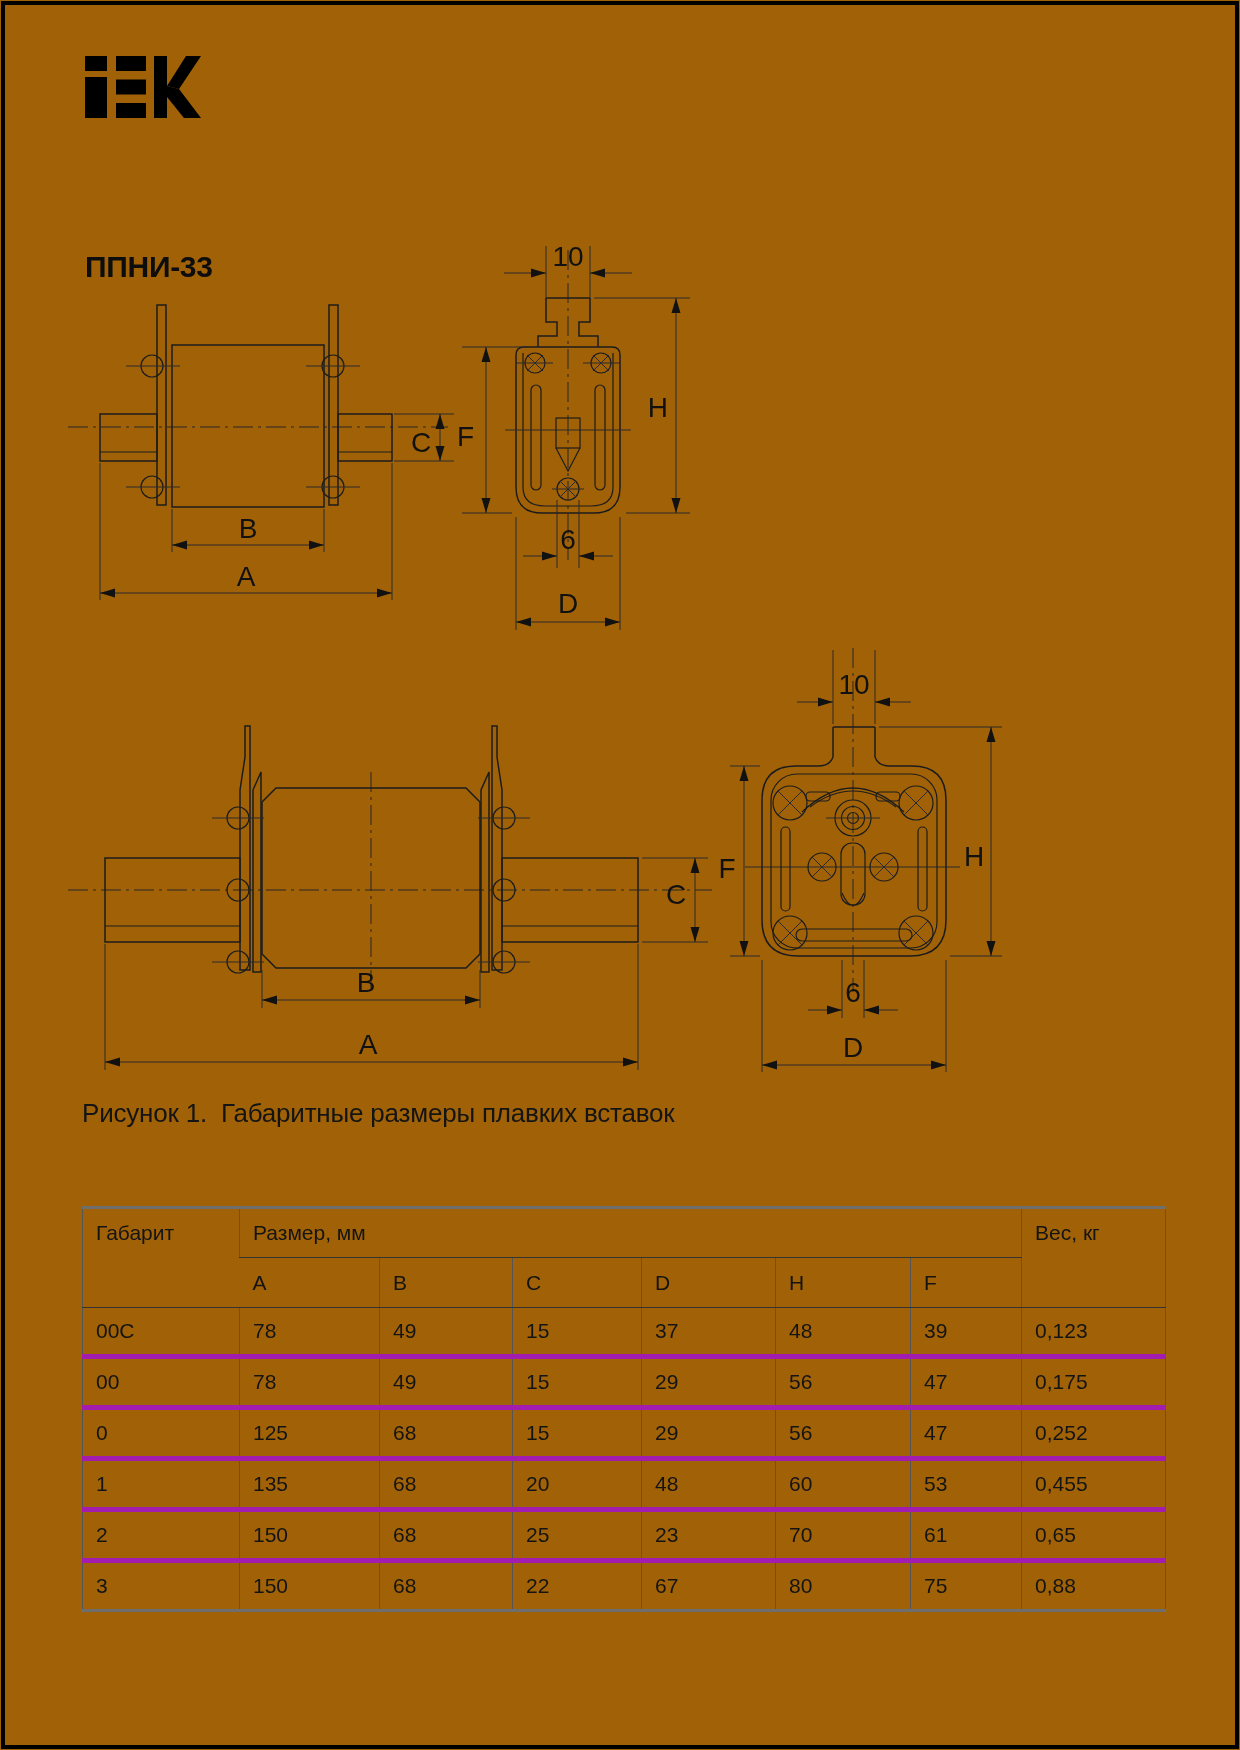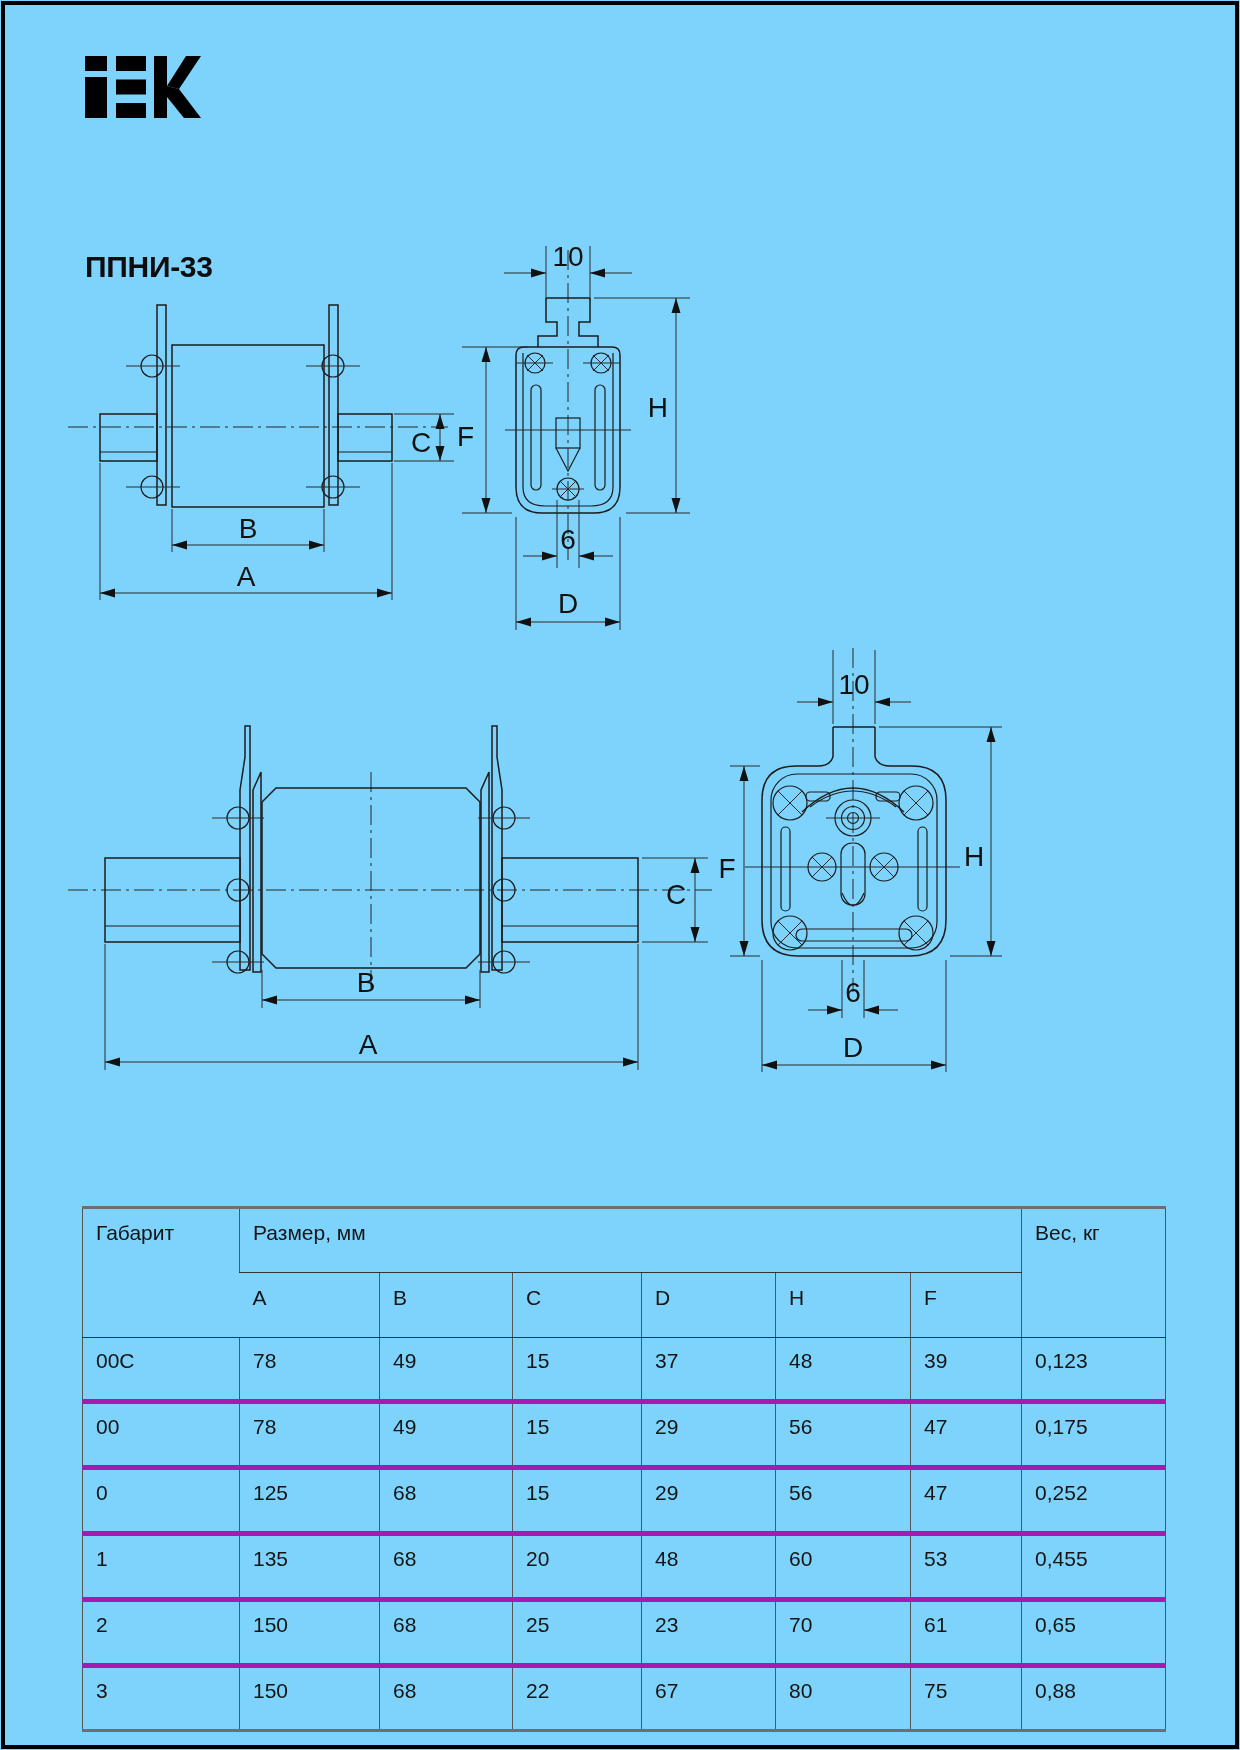--- a/index.html
+++ b/index.html
@@ -1,36 +1,36 @@
 <!DOCTYPE html>
 <html><head>
 <meta charset="utf-8">
 <style>
   html,body{margin:0;padding:0;background:#e8e8e8;}
-  .page{position:relative;width:1240px;height:1750px;background:#7dd3fc;overflow:hidden;
+  .page{position:relative;width:1240px;height:1750px;background:#a16207;overflow:hidden;
         font-family:"Liberation Sans",sans-serif;color:#111;}
   .frame{position:absolute;inset:1px;border:4px solid #000;pointer-events:none;}
   .logo{position:absolute;left:85px;top:56px;width:116px;height:62px;}
   .dwg-label{position:absolute;font-size:30px;font-weight:bold;letter-spacing:-0.3px;color:#0d0d0d;white-space:pre;}
   #lbl1{left:85px;top:250px;}
   #lbl2{left:78px;top:662px;}
   .caption{position:absolute;left:82px;top:1098px;font-size:26px;color:#141414;white-space:pre;letter-spacing:-0.2px;}
   svg.fig{position:absolute;left:0;top:0;width:1240px;height:1750px;}
   .ol{stroke:#1c1c1c;stroke-width:1.5;fill:none;}
   .ol2{stroke:#1c1c1c;stroke-width:1.2;fill:none;}
   .thin{stroke:#2a2a2a;stroke-width:1;fill:none;}
   .cl{stroke:#262626;stroke-width:1;fill:none;stroke-dasharray:20 5 3 5;}
   .arr{fill:#111;stroke:none;}
   text.dim{font-family:"Liberation Sans",sans-serif;font-size:28px;fill:#111;}
   
   .dim-table{position:absolute;left:82px;top:1206px;width:1083px;border-collapse:collapse;table-layout:fixed;
              font-size:21px;color:#141414;
              border-top:3px solid #6e6e6e;border-bottom:3px solid #6e6e6e;
              border-left:1px solid #555;border-right:1px solid #555;}
-  .dim-table td{border-left:1px solid #555;padding:0 4px 15px 13px;vertical-align:middle;overflow:hidden;white-space:nowrap;}
+  .dim-table td{border-left:1px solid #555;padding:0 4px 0 13px;vertical-align:middle;overflow:hidden;white-space:nowrap;}
   .dim-table td:first-child{border-left:none;}
   .hrow1 td{height:48px;}
   .hrow2 td{height:49px;}
   .drow td{height:46px;}
   td.span2{vertical-align:top;padding-top:12px;}
   td.sizegrp{border-bottom:1.5px solid #333;}
   .hrow2 td{border-bottom:1.5px solid #333;}
   td.span2{border-bottom:1.5px solid #333;}
   .drow + .drow td{border-top:5px solid #a21caf;}
 </style>
@@ -47,20 +47,21 @@
       <rect x="31" y="0" width="30" height="15" fill="#000"></rect>
       <rect x="31" y="23.5" width="30" height="15" fill="#000"></rect>
       <rect x="31" y="47" width="30" height="15" fill="#000"></rect>
       <rect x="69" y="0" width="13" height="62" fill="#000"></rect>
       <polygon points="82,30 101,0 116,0 94,33" fill="#000"></polygon>
       <polygon points="82,30 94,33 116,62 99,62 82,41" fill="#000"></polygon>
     </g>
   </svg>
 
   <div class="dwg-label" id="lbl1">ППНИ-33</div>
+  <div class="caption">Рисунок 1.  Габаритные размеры плавких вставок</div>
 
   <svg class="fig" viewBox="0 0 1240 1750">
 
     <g>
       <line class="cl" x1="68" y1="427" x2="448" y2="427"></line>
       <rect class="ol" x="100" y="414" width="57" height="47"></rect>
       <line class="ol2" x1="100" y1="452" x2="157" y2="452"></line>
       <rect class="ol" x="338" y="414" width="54" height="47"></rect>
       <line class="ol2" x1="338" y1="452" x2="392" y2="452"></line>
       <rect class="ol" x="172" y="345" width="152" height="162"></rect>

